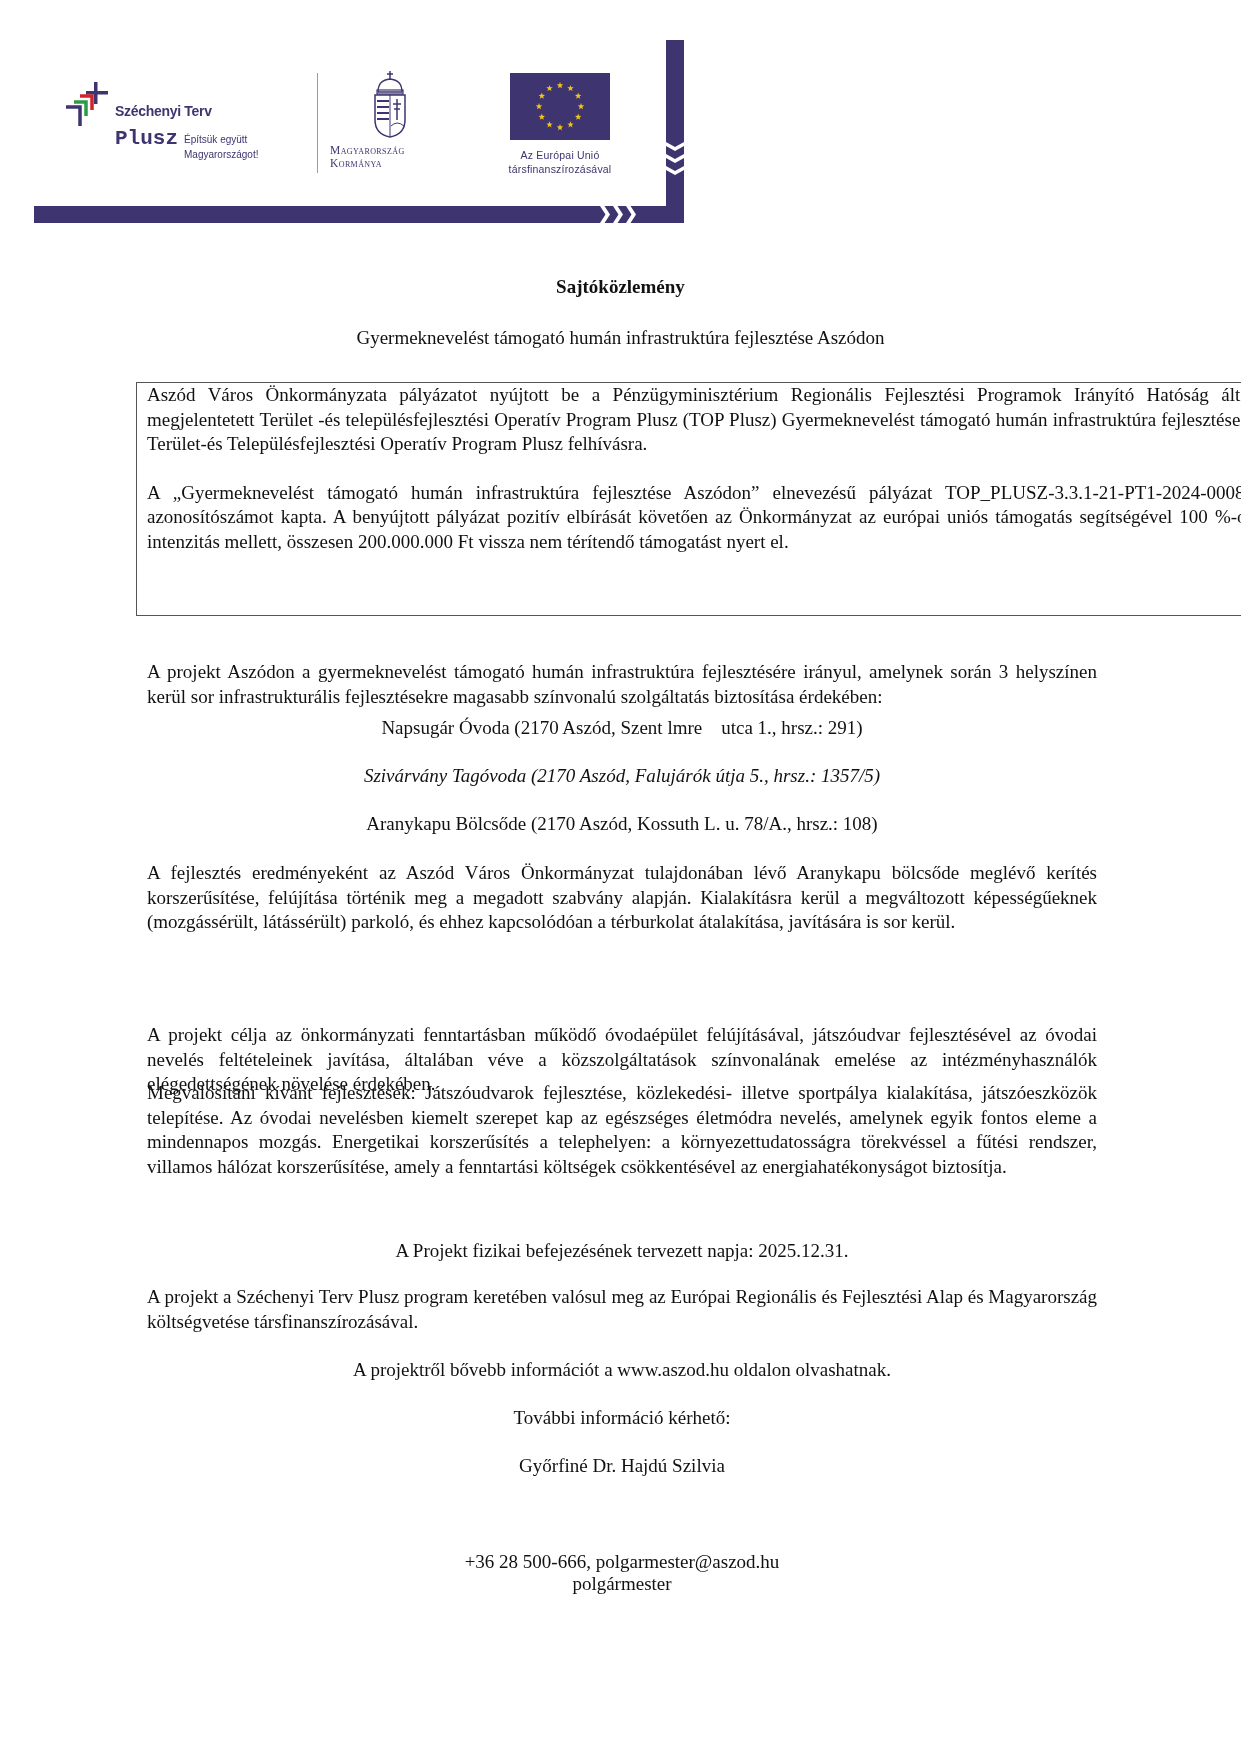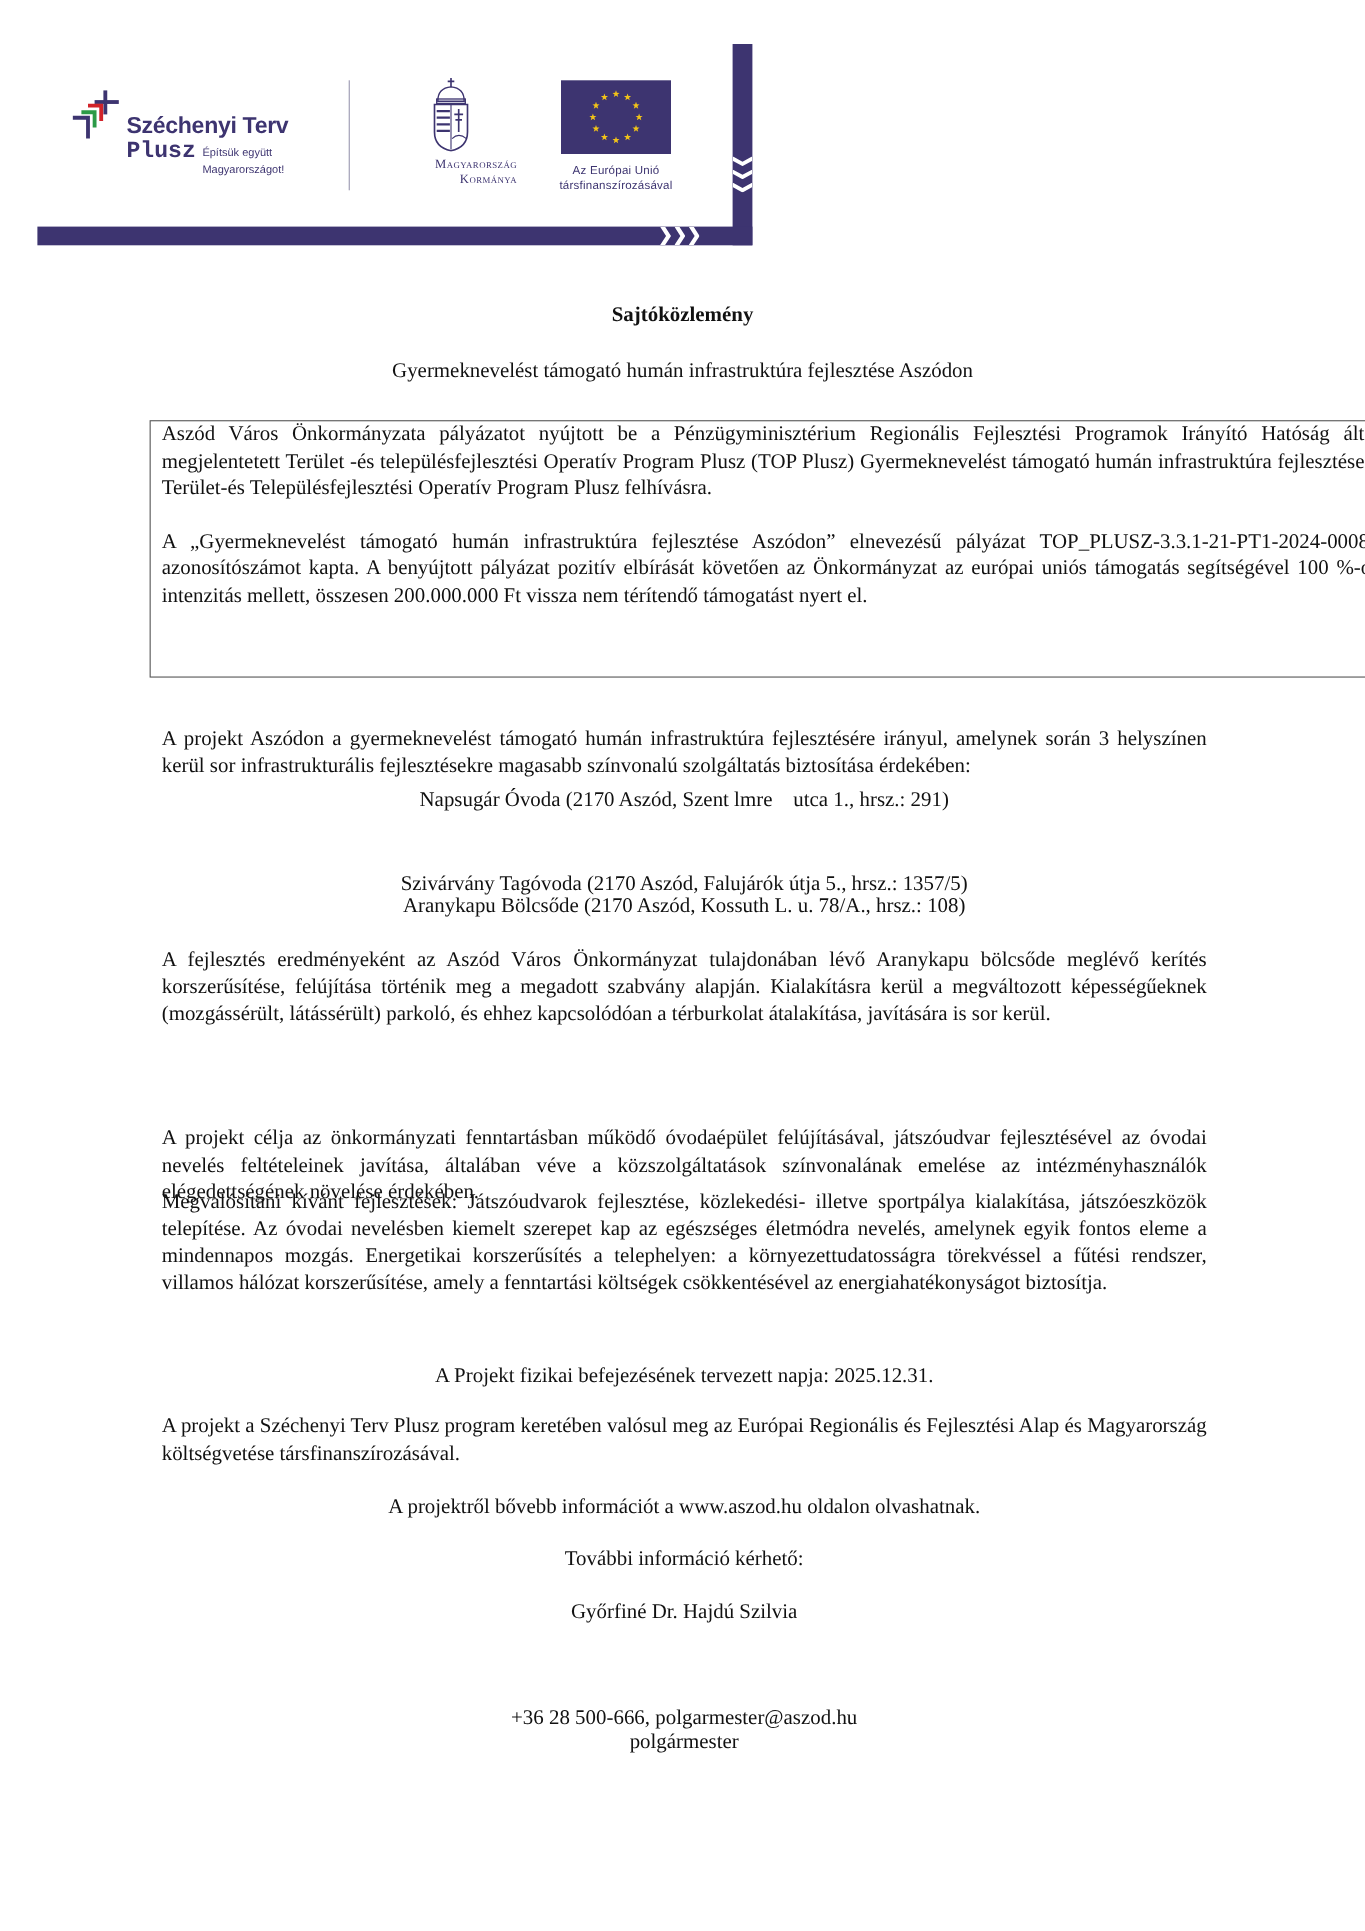--- a/index.html
+++ b/index.html
@@ -15,29 +15,29 @@
   .chev-h { position: absolute; left: 600px; top: 206px; height: 17px; display: flex; gap: 3px; }
   .chev-h span { display: block; width: 10px; height: 17px; background: #ffffff;
     clip-path: polygon(0 0, 45% 0, 100% 50%, 45% 100%, 0 100%, 55% 50%); }
   .chev-v { position: absolute; left: 666px; top: 142px; width: 18px; display: flex; flex-direction: column; gap: 3px; }
   .chev-v span { display: block; width: 18px; height: 9px; background: #ffffff;
     clip-path: polygon(0 0, 50% 55%, 100% 0, 100% 45%, 50% 100%, 0 45%); }
 
   .szt-logo { position: absolute; left: 66px; top: 82px; width: 220px; height: 90px; }
   .szt-mark { position: absolute; left: 0; top: 0; width: 50px; height: 50px; }
   .szt-title { position: absolute; left: 49px; top: 21px; font-family: "Liberation Sans", "DejaVu Sans", sans-serif;
-    font-weight: bold; font-size: 21px; color: #3d3470; letter-spacing: -0.3px; white-space: nowrap; }
+    font-weight: bold; font-size: 14px; color: #3d3470; letter-spacing: -0.3px; white-space: nowrap; }
   .szt-plusz { position: absolute; left: 49px; top: 45px; font-family: Liberation Mono, monospace;
     font-weight: bold; font-size: 21px; color: #3d3470; }
   .szt-tag { position: absolute; left: 118px; top: 50px; font-family: "Liberation Sans", "DejaVu Sans", sans-serif;
     font-size: 10px; color: #3d3470; line-height: 15px; white-space: nowrap; }
 
   .divider { position: absolute; left: 317px; top: 73px; width: 1px; height: 100px; background: #9a97b0; }
 
-  .gov-logo { position: absolute; left: 350px; top: 70px; width: 120px; height: 110px; text-align: right; }
+  .gov-logo { position: absolute; left: 330px; top: 70px; width: 120px; height: 110px; text-align: left; }
   .gov-crest { width: 36px; height: 68px; margin: 0 auto; display: block; }
   .gov-name { font-family: "Liberation Serif", "DejaVu Serif", serif; color: #3d3470; font-size: 11.5px; letter-spacing: 0.4px; line-height: 13px; margin-top: 6px; font-variant: small-caps; }
 
   .eu-logo { position: absolute; left: 490px; top: 73px; width: 140px; height: 110px; text-align: center; }
   .eu-flag { width: 100px; height: 67px; background: #3d3470; margin: 0 auto; position: relative; }
   .eu-flag svg { position: absolute; left: 0; top: 0; }
   .eu-caption { font-family: "Liberation Sans", "DejaVu Sans", sans-serif; color: #3d3470; font-size: 10.5px; line-height: 14px; margin-top: 8px; letter-spacing: 0.2px; }
 
   
   .doc-title { position: absolute; left: 0; width: 1241px; top: 276px; text-align: center; font-weight: bold; font-size: 19px; }
@@ -136,21 +136,21 @@
 <div class="doc-subtitle">Gyermeknevelést támogató humán infrastruktúra fejlesztése Aszódon</div>
 
 <div class="boxed">
   <p>Aszód Város Önkormányzata pályázatot nyújtott be a Pénzügyminisztérium Regionális Fejlesztési Programok Irányító Hatóság által megjelentetett Terület -és településfejlesztési Operatív Program Plusz (TOP Plusz) Gyermeknevelést támogató humán infrastruktúra fejlesztése a Terület-és Településfejlesztési Operatív Program Plusz felhívásra.</p>
   <p>A „Gyermeknevelést támogató humán infrastruktúra fejlesztése Aszódon” elnevezésű pályázat TOP_PLUSZ-3.3.1-21-PT1-2024-00086 azonosítószámot kapta. A benyújtott pályázat pozitív elbírását követően az Önkormányzat az európai uniós támogatás segítségével 100 %-os intenzitás mellett, összesen 200.000.000 Ft vissza nem térítendő támogatást nyert el.</p>
 </div>
 
 <p class="para" style="top:617px;margin-top:43px;">A projekt Aszódon a gyermeknevelést támogató humán infrastruktúra fejlesztésére irányul, amelynek során 3 helyszínen kerül sor infrastrukturális fejlesztésekre magasabb színvonalú szolgáltatás biztosítása érdekében:</p>
 
 <p class="para left" style="top:716px; white-space: pre;">Napsugár Óvoda (2170 Aszód, Szent lmre    utca 1., hrsz.: 291)</p>
-<p class="para left" style="top:792px;">Szivárvány Tagóvoda (2170 Aszód, Falujárók útja 5., hrsz.: 1357/5)</p>
+<p class="para left" style="top:764px;font-style:italic;">Szivárvány Tagóvoda (2170 Aszód, Falujárók útja 5., hrsz.: 1357/5)</p>
 <p class="para left" style="top:812px;">Aranykapu Bölcsőde (2170 Aszód, Kossuth L. u. 78/A., hrsz.: 108)</p>
 
 <p class="para" style="top:861px;">A fejlesztés eredményeként az Aszód Város Önkormányzat tulajdonában lévő Aranykapu bölcsőde meglévő kerítés korszerűsítése, felújítása történik meg a megadott szabvány alapján. Kialakításra kerül a megváltozott képességűeknek (mozgássérült, látássérült) parkoló, és ehhez kapcsolódóan a térburkolat átalakítása, javítására is sor kerül.</p>
 <p class="para" style="top:983px;margin-top:40px;">A projekt célja az önkormányzati fenntartásban működő óvodaépület felújításával, játszóudvar fejlesztésével az óvodai nevelés feltételeinek javítása, általában véve a közszolgáltatások színvonalának emelése az intézményhasználók elégedettségének növelése érdekében.</p>
 <p class="para" style="top:1081px;">Megvalósítani kívánt fejlesztések: Játszóudvarok fejlesztése, közlekedési- illetve sportpálya kialakítása, játszóeszközök telepítése. Az óvodai nevelésben kiemelt szerepet kap az egészséges életmódra nevelés, amelynek egyik fontos eleme a mindennapos mozgás. Energetikai korszerűsítés a telephelyen: a környezettudatosságra törekvéssel a fűtési rendszer, villamos hálózat korszerűsítése, amely a fenntartási költségek csökkentésével az energiahatékonyságot biztosítja.</p>
 <p class="para left" style="top:1239px;">A Projekt fizikai befejezésének tervezett napja: 2025.12.31.</p>
 <p class="para" style="top:1285px;">A projekt a Széchenyi Terv Plusz program keretében valósul meg az Európai Regionális és Fejlesztési Alap és Magyarország költségvetése társfinanszírozásával.</p>
 <p class="para left" style="top:1358px;">A projektről bővebb információt a www.aszod.hu oldalon olvashatnak.</p>
 <p class="para left" style="top:1406px;">További információ kérhető:</p>
 <p class="para left" style="top:1454px;">Győrfiné Dr. Hajdú Szilvia</p>

